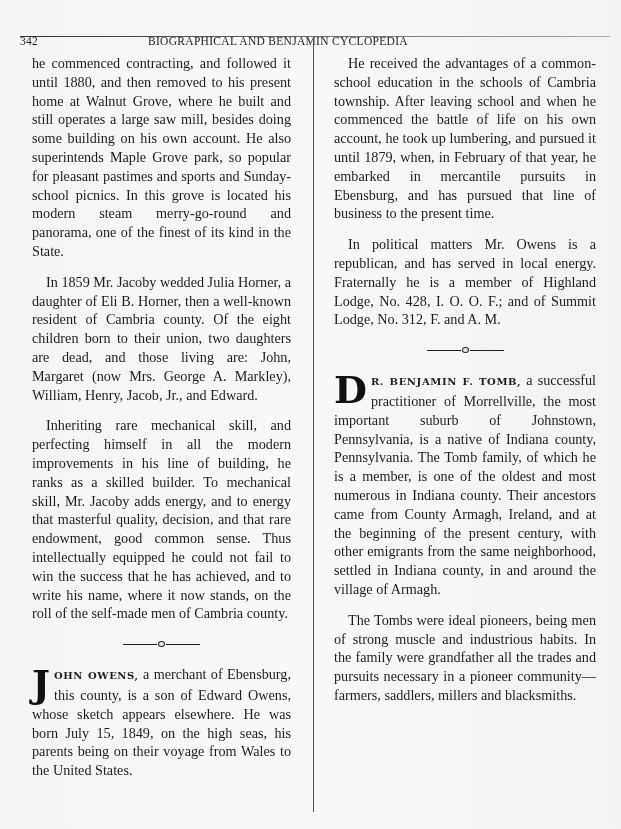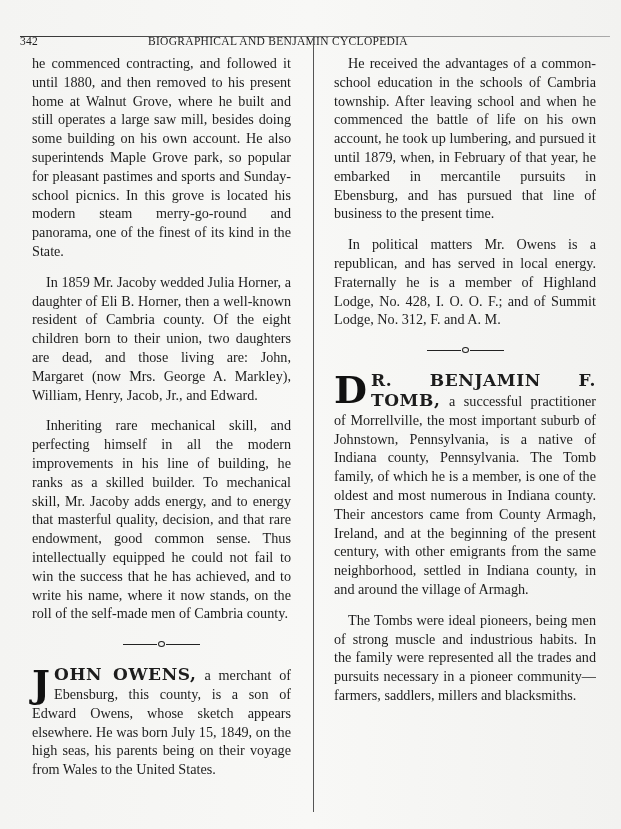--- a/index.html
+++ b/index.html
@@ -46,21 +46,21 @@
   .separator .knot {
     width: 5px; height: 4px; border: 1px solid #222; border-radius: 50%;
     margin: 0 1px;
   }
   .bio-start { position: relative; padding-left: 0; }
   .drop-cap {
     float: left; font-family: "DejaVu Serif", serif; font-weight: bold;
     font-size: 38px; line-height: 34px; margin: 2px 4px 0 0; color: #111;
   }
   .bio-name {
-    font-weight: bold; letter-spacing: 0.6px; font-size: 17px;
+    font-weight: bold; letter-spacing: 0.6px; font-size: 10px;
     font-family: "DejaVu Serif", serif;
   }
   .hang { text-indent: 0; }
 </style>
 </head>
 <body>
 
 <div class="page">
 
   <div class="running-head">
@@ -92,16 +92,16 @@
 
     <div class="separator">
       <span class="line"></span>
         <span class="knot"></span>
         <span class="line"></span>
     </div>
 
     <p class="bio-start">
       <span class="drop-cap">D</span><span class="bio-name">R. BENJAMIN F. TOMB,</span><span> a successful practitioner of Morrellville, the most important suburb of Johnstown, Pennsylvania, is a native of Indiana county, Pennsylvania. The Tomb family, of which he is a member, is one of the oldest and most numerous in Indiana county. Their ancestors came from County Armagh, Ireland, and at the beginning of the present century, with other emigrants from the same neighborhood, settled in Indiana county, in and around the village of Armagh.</span>
     </p>
-    <p class="indent">The Tombs were ideal pioneers, being men of strong muscle and industrious habits. In the family were represented all the trades and pursuits necessary in a pioneer community—farmers, saddlers, millers and blacksmiths.</p>
+    <p class="indent">The Tombs were ideal pioneers, being men of strong muscle and industrious habits. In the family were grandfather all the trades and pursuits necessary in a pioneer community—farmers, saddlers, millers and blacksmiths.</p>
   </div>
 
 </div>
 
 </body></html>

